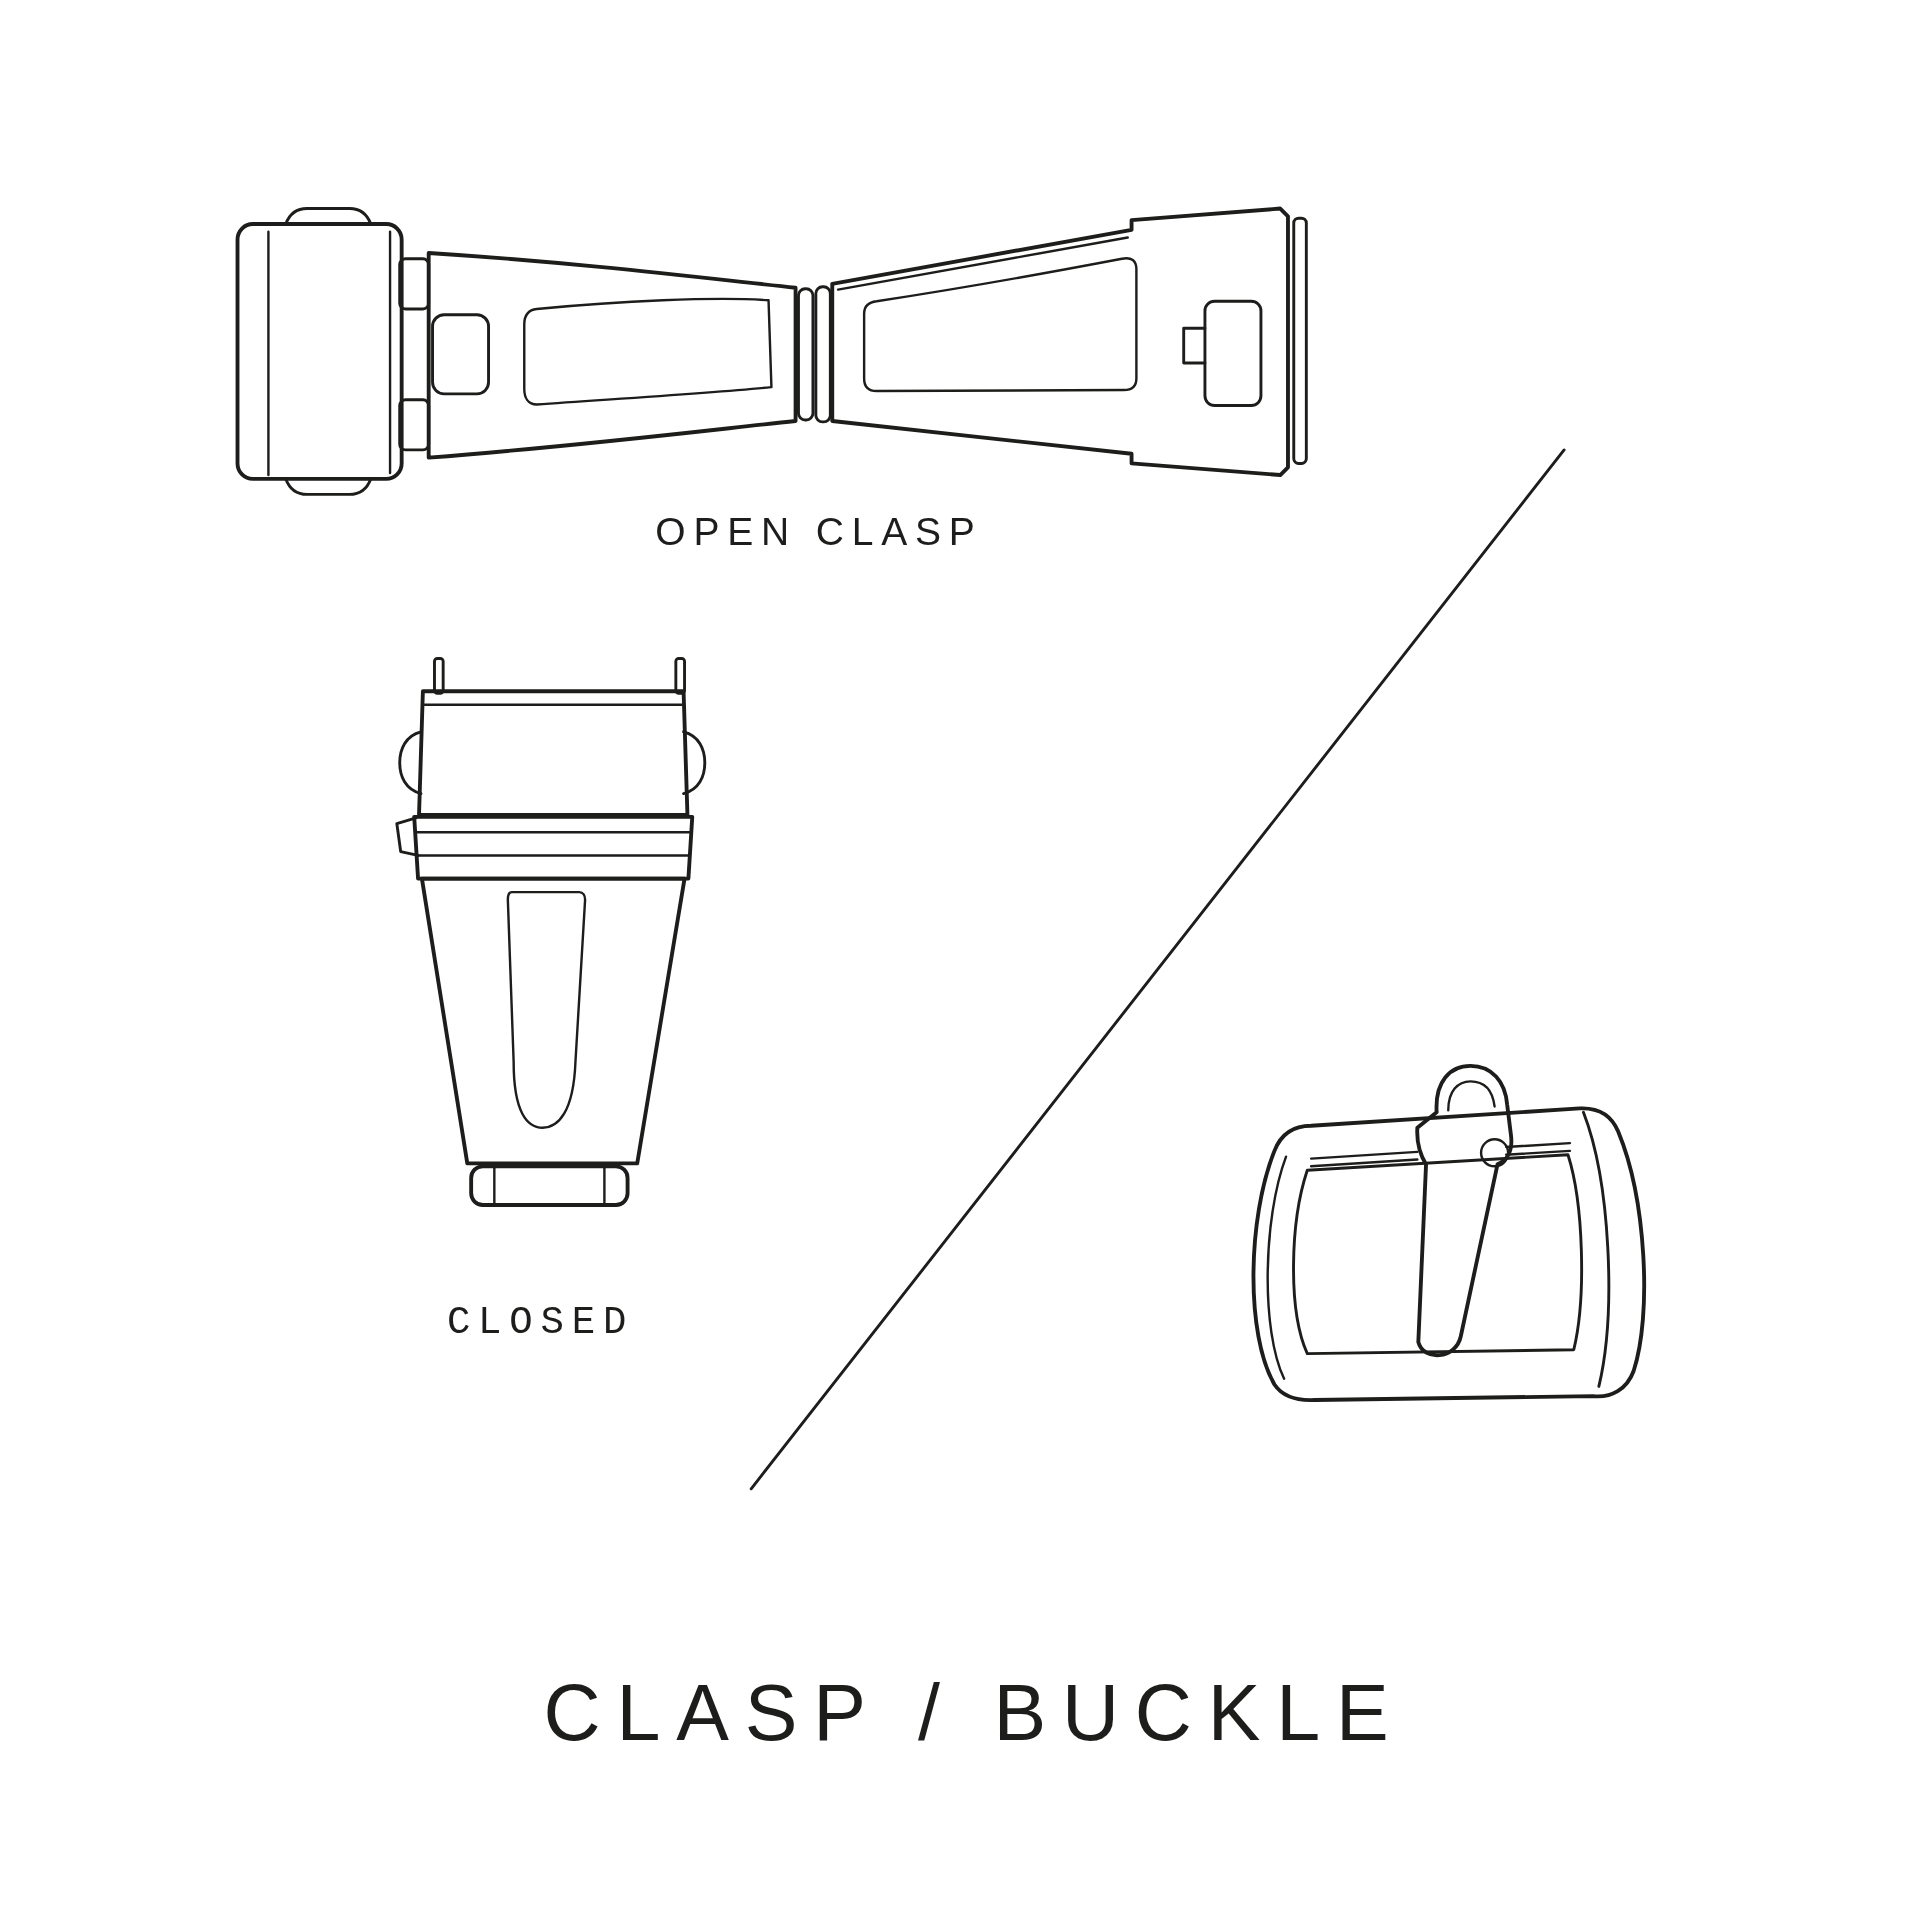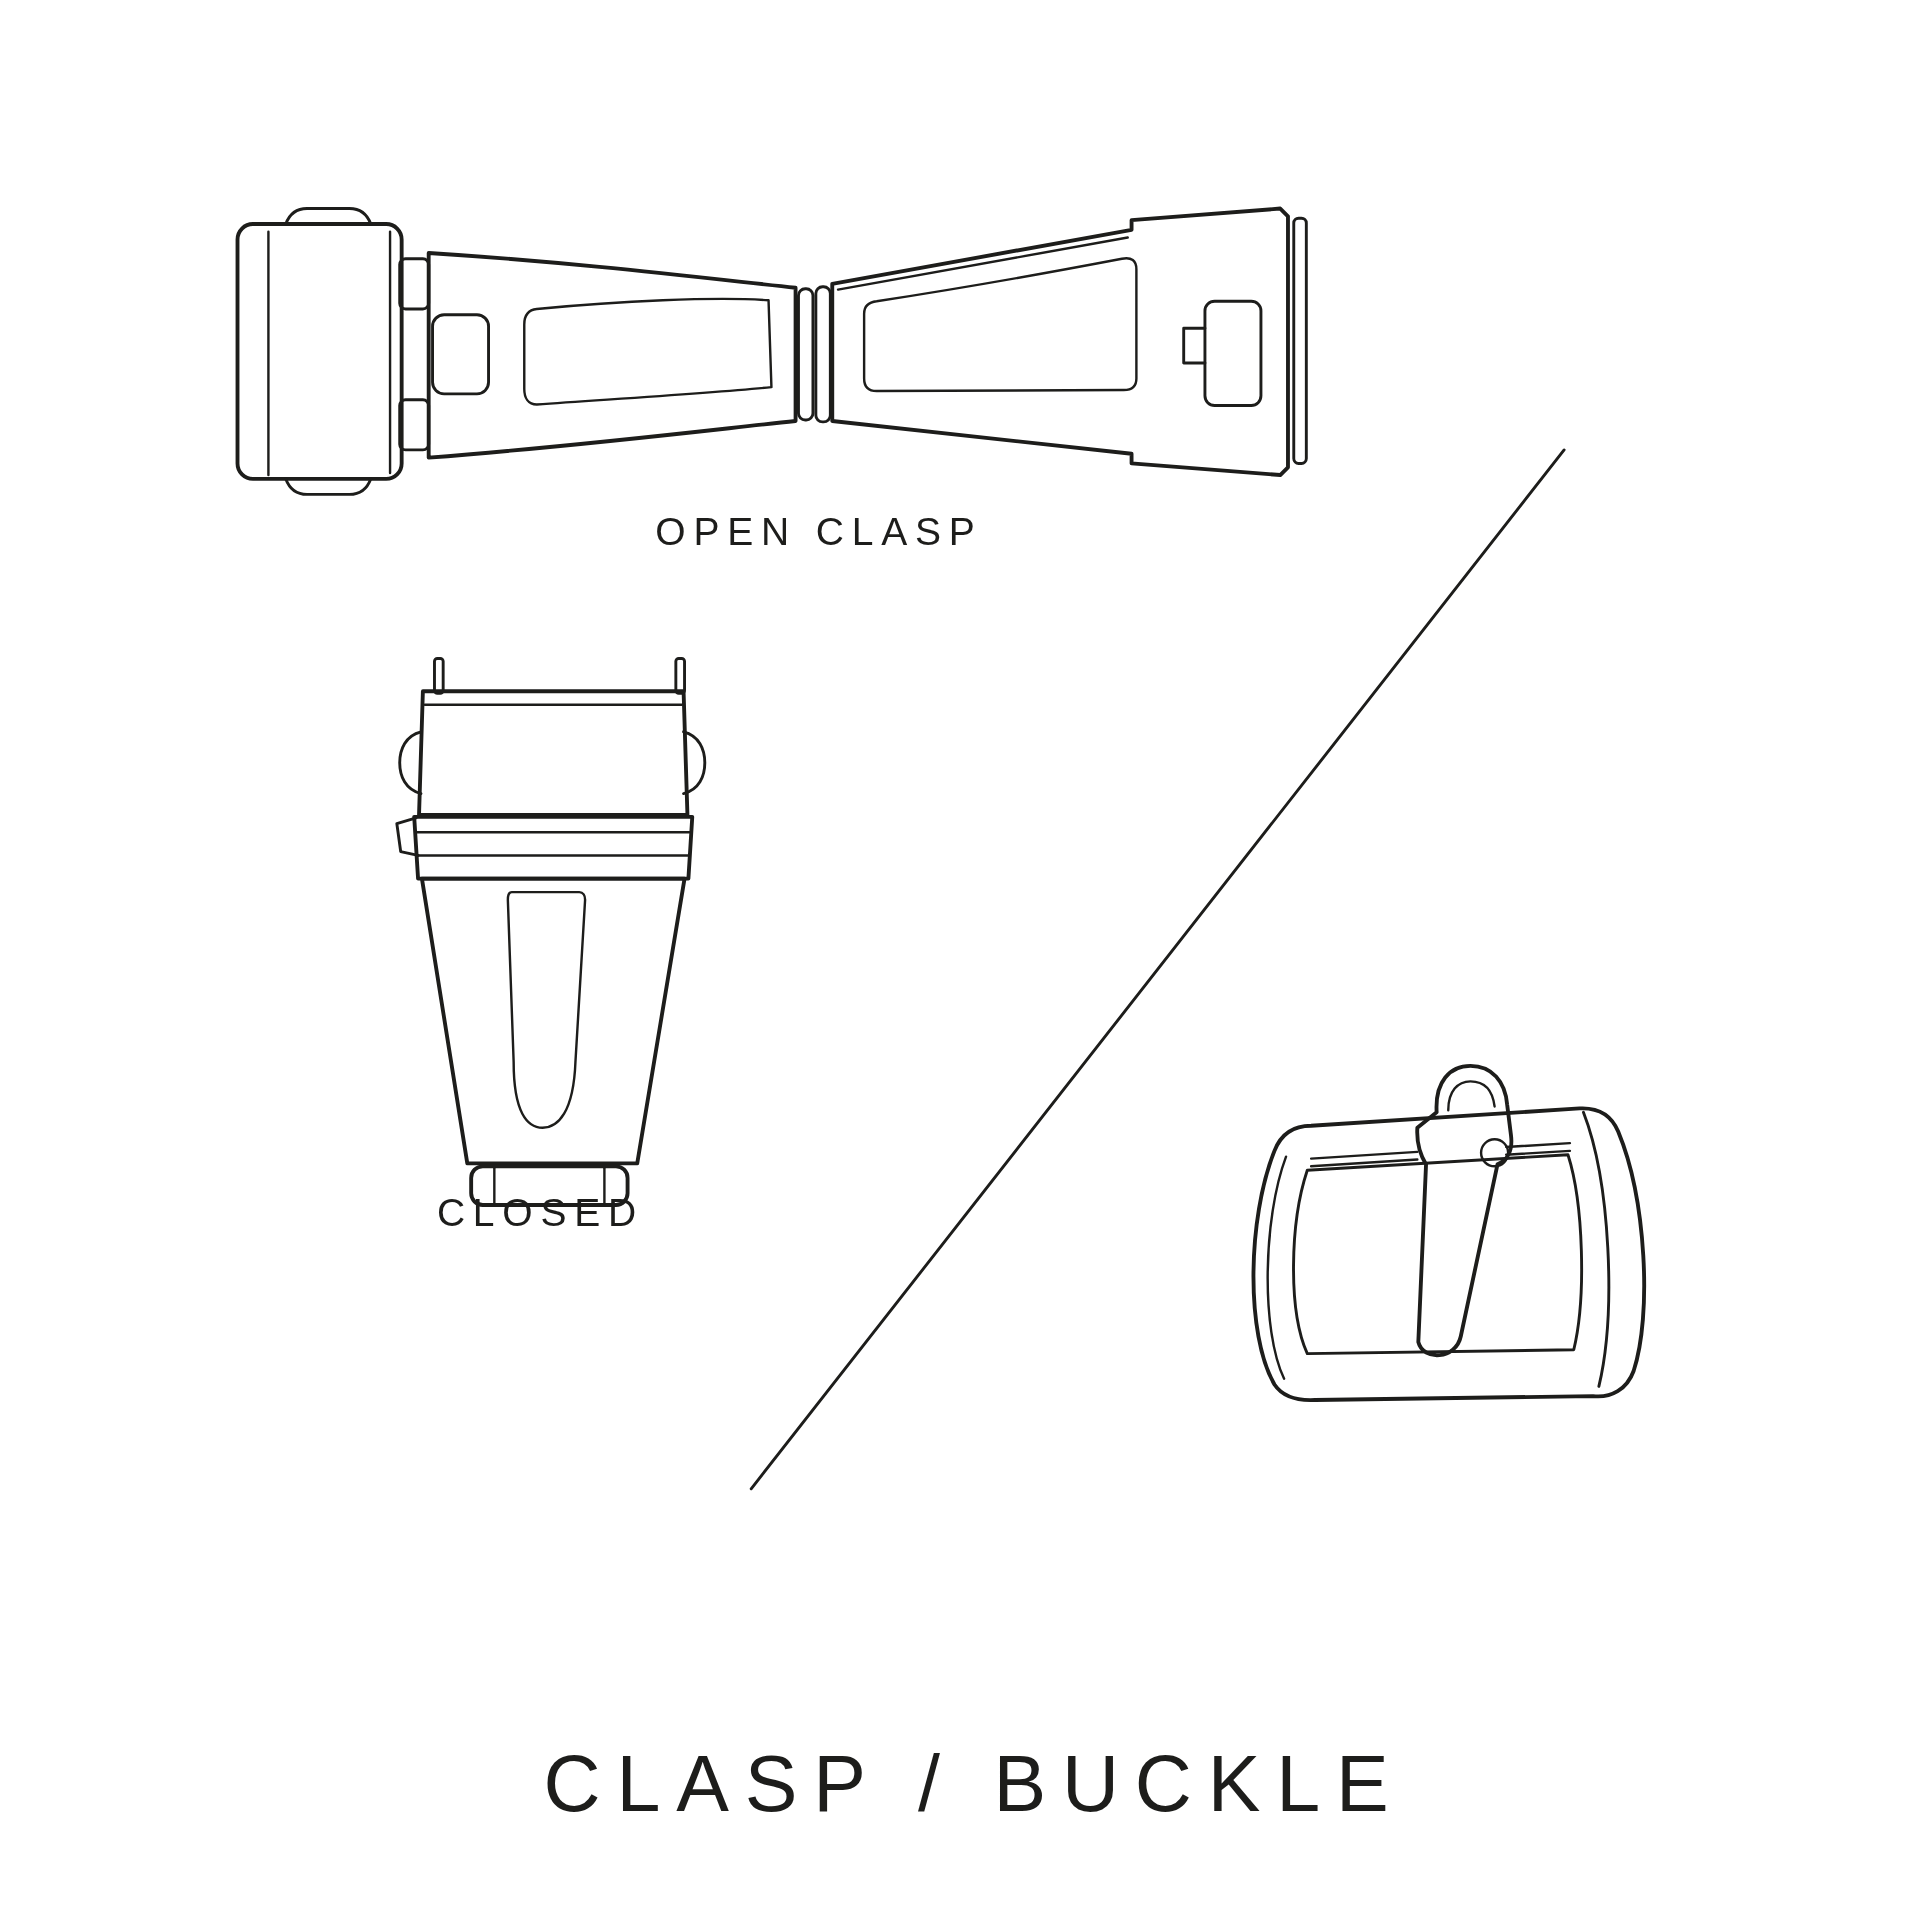--- a/index.html
+++ b/index.html
@@ -16,23 +16,23 @@
   }
   .w4 { stroke-width:4; }
   .w3 { stroke-width:3; }
   .w2 { stroke-width:2.5; }
   .label {
     position:absolute; color:var(--ink);
     text-align:center; white-space:nowrap;
     font-size:39px; letter-spacing:0.2em; font-weight:400;
   }
   .label-open  { left:433px; top:510px;  width:772px; }
-  .label-closed{ left:251px; top:1191px; width:579px; }
+  .label-closed{ left:251px; top:1301px; width:579px;font-family:Liberation Mono, monospace; }
   .title {
-    position:absolute; left:298px; top:1738px; width:1352px;
+    position:absolute; left:298px; top:1667px; width:1352px;
     color:var(--ink); text-align:center; white-space:nowrap;
     font-size:79px; letter-spacing:0.2em; font-weight:400;
   }
 </style>
 </head>
 <body>
 
 <div class="canvas">
 
   <svg class="art" viewBox="0 0 2000 2000">

